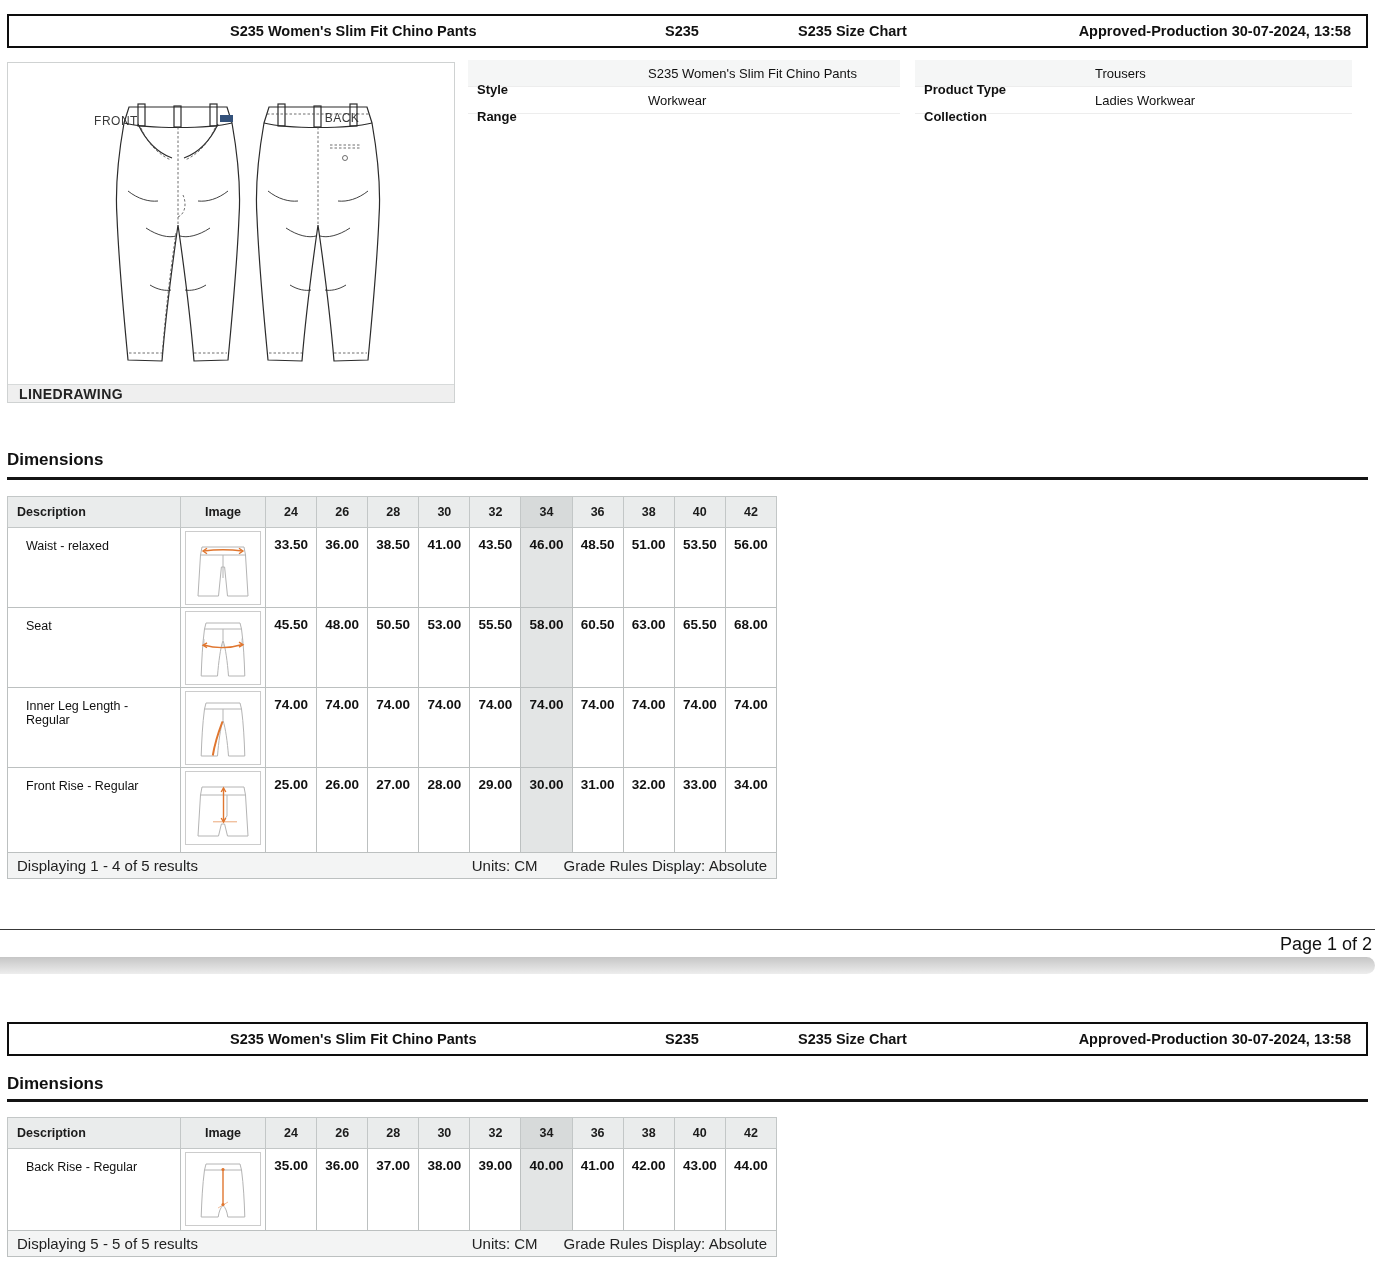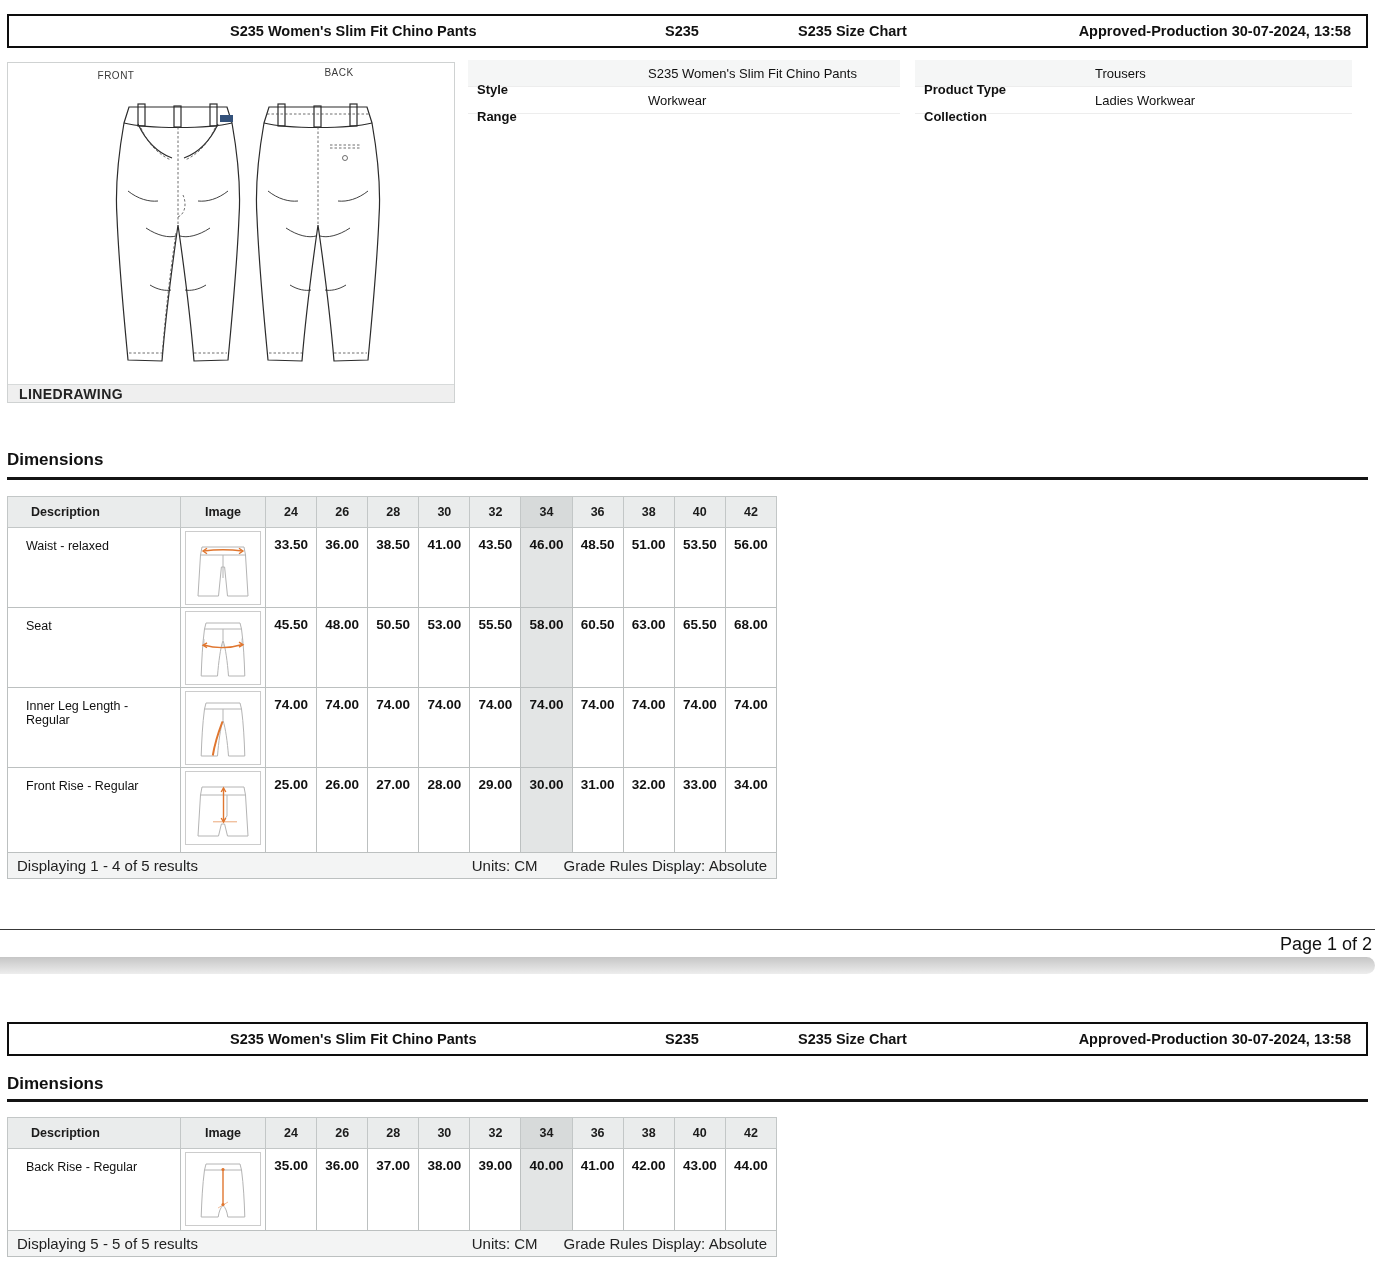--- a/index.html
+++ b/index.html
@@ -23,24 +23,24 @@
   #header1 { top:14px; }
   #header2 { top:1022px; }
 
   
   #linedraw {
     position:absolute; left:7px; top:62px; width:448px;
     border:1px solid #cfd2d2; background:#fff;
   }
   .ld-img { position:relative; width:100%; height:322px; background:#fff;
             border-bottom:1px solid #d7dada; }
-  .ld-label { position:absolute; font-size:10px; color:#3a3a3a;
-              letter-spacing:.5px; transform:translateX(-50%); }
+  .ld-label { position:absolute; font-size:12px; color:#3a3a3a;
+              letter-spacing:.5px; transform:translateX(-50%);margin-top:44px; }
   #ld-front-label { left:108px; top:7px; }
-  #ld-back-label  { left:322px; top:4px;padding-left:18px; }
+  #ld-back-label  { left:334px; top:4px; }
   .ld-caption { height:17px; background:#efefef; display:flex; align-items:center;
                 padding-left:11px; font-size:14px; font-weight:bold;
                 letter-spacing:.4px; color:#222; }
 
   
   .si { position:absolute; top:60px; font-size:13px; }
   #si-left  { left:468px; width:432px; }
   #si-right { left:915px; width:437px; }
   .si-row { display:flex; height:27px; align-items:center;
             border-bottom:1px solid #ededed; }
@@ -57,21 +57,21 @@
   #rule2 { top:1099px; }
 
   .dim-table { position:absolute; left:7px; border-collapse:collapse;
                table-layout:fixed; width:770px; background:#fff;
                border:1px solid #9aa0a0; }
   #table1 { top:496px; }
   #table2 { top:1117px; }
 
   .dim-table th { border:1px solid #c3c7c7; background:#eaecec; height:31px;
                   font-size:12.5px; font-weight:bold; color:#1b1b1b; text-align:center; }
-  .dim-table th.desc-h { width:173px; text-align:left; padding-left:23px; }
+  .dim-table th.desc-h { width:173px; text-align:left; padding-left:9px; }
   .dim-table th.img-h  { width:85px; }
   .dim-table th.hl-h   { background:#d7dada; }
 
   .dim-table tbody td { border:1px solid #bcc0c0; vertical-align:top; text-align:center; }
   .dim-table tbody tr { height:80px; }
   #table1 tbody tr:last-child { height:85px; }
   #table2 tbody tr { height:82px; }
   td.desc { font-size:12.5px; text-align:left !important; padding:11px 6px 0 18px; }
   td.val  { font-size:13.5px; font-weight:bold; padding-top:9px; }
   td.val.hl { background:#e3e5e5; }

